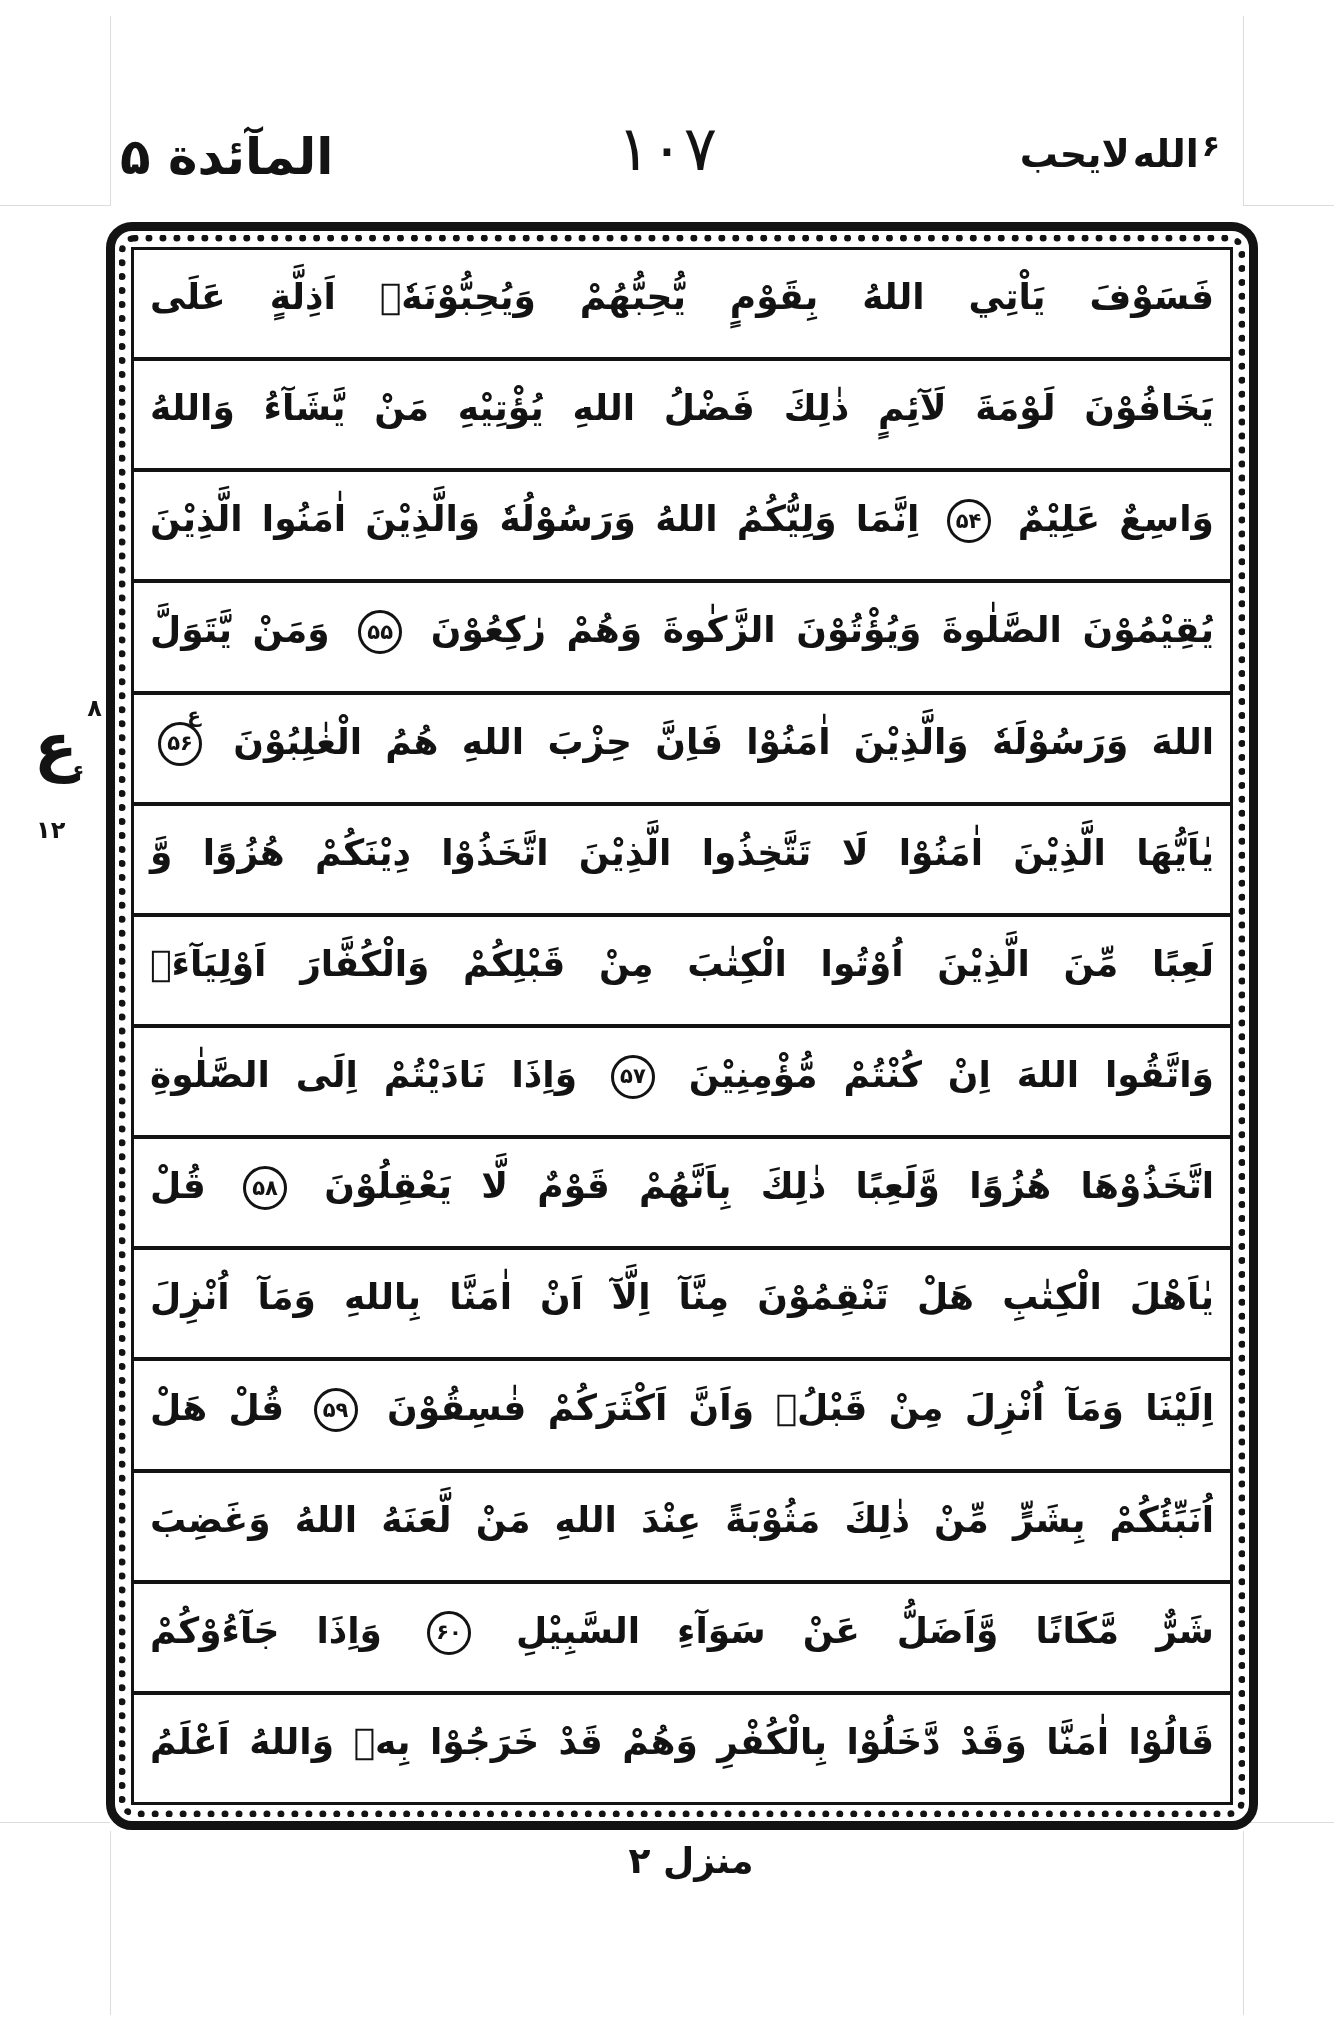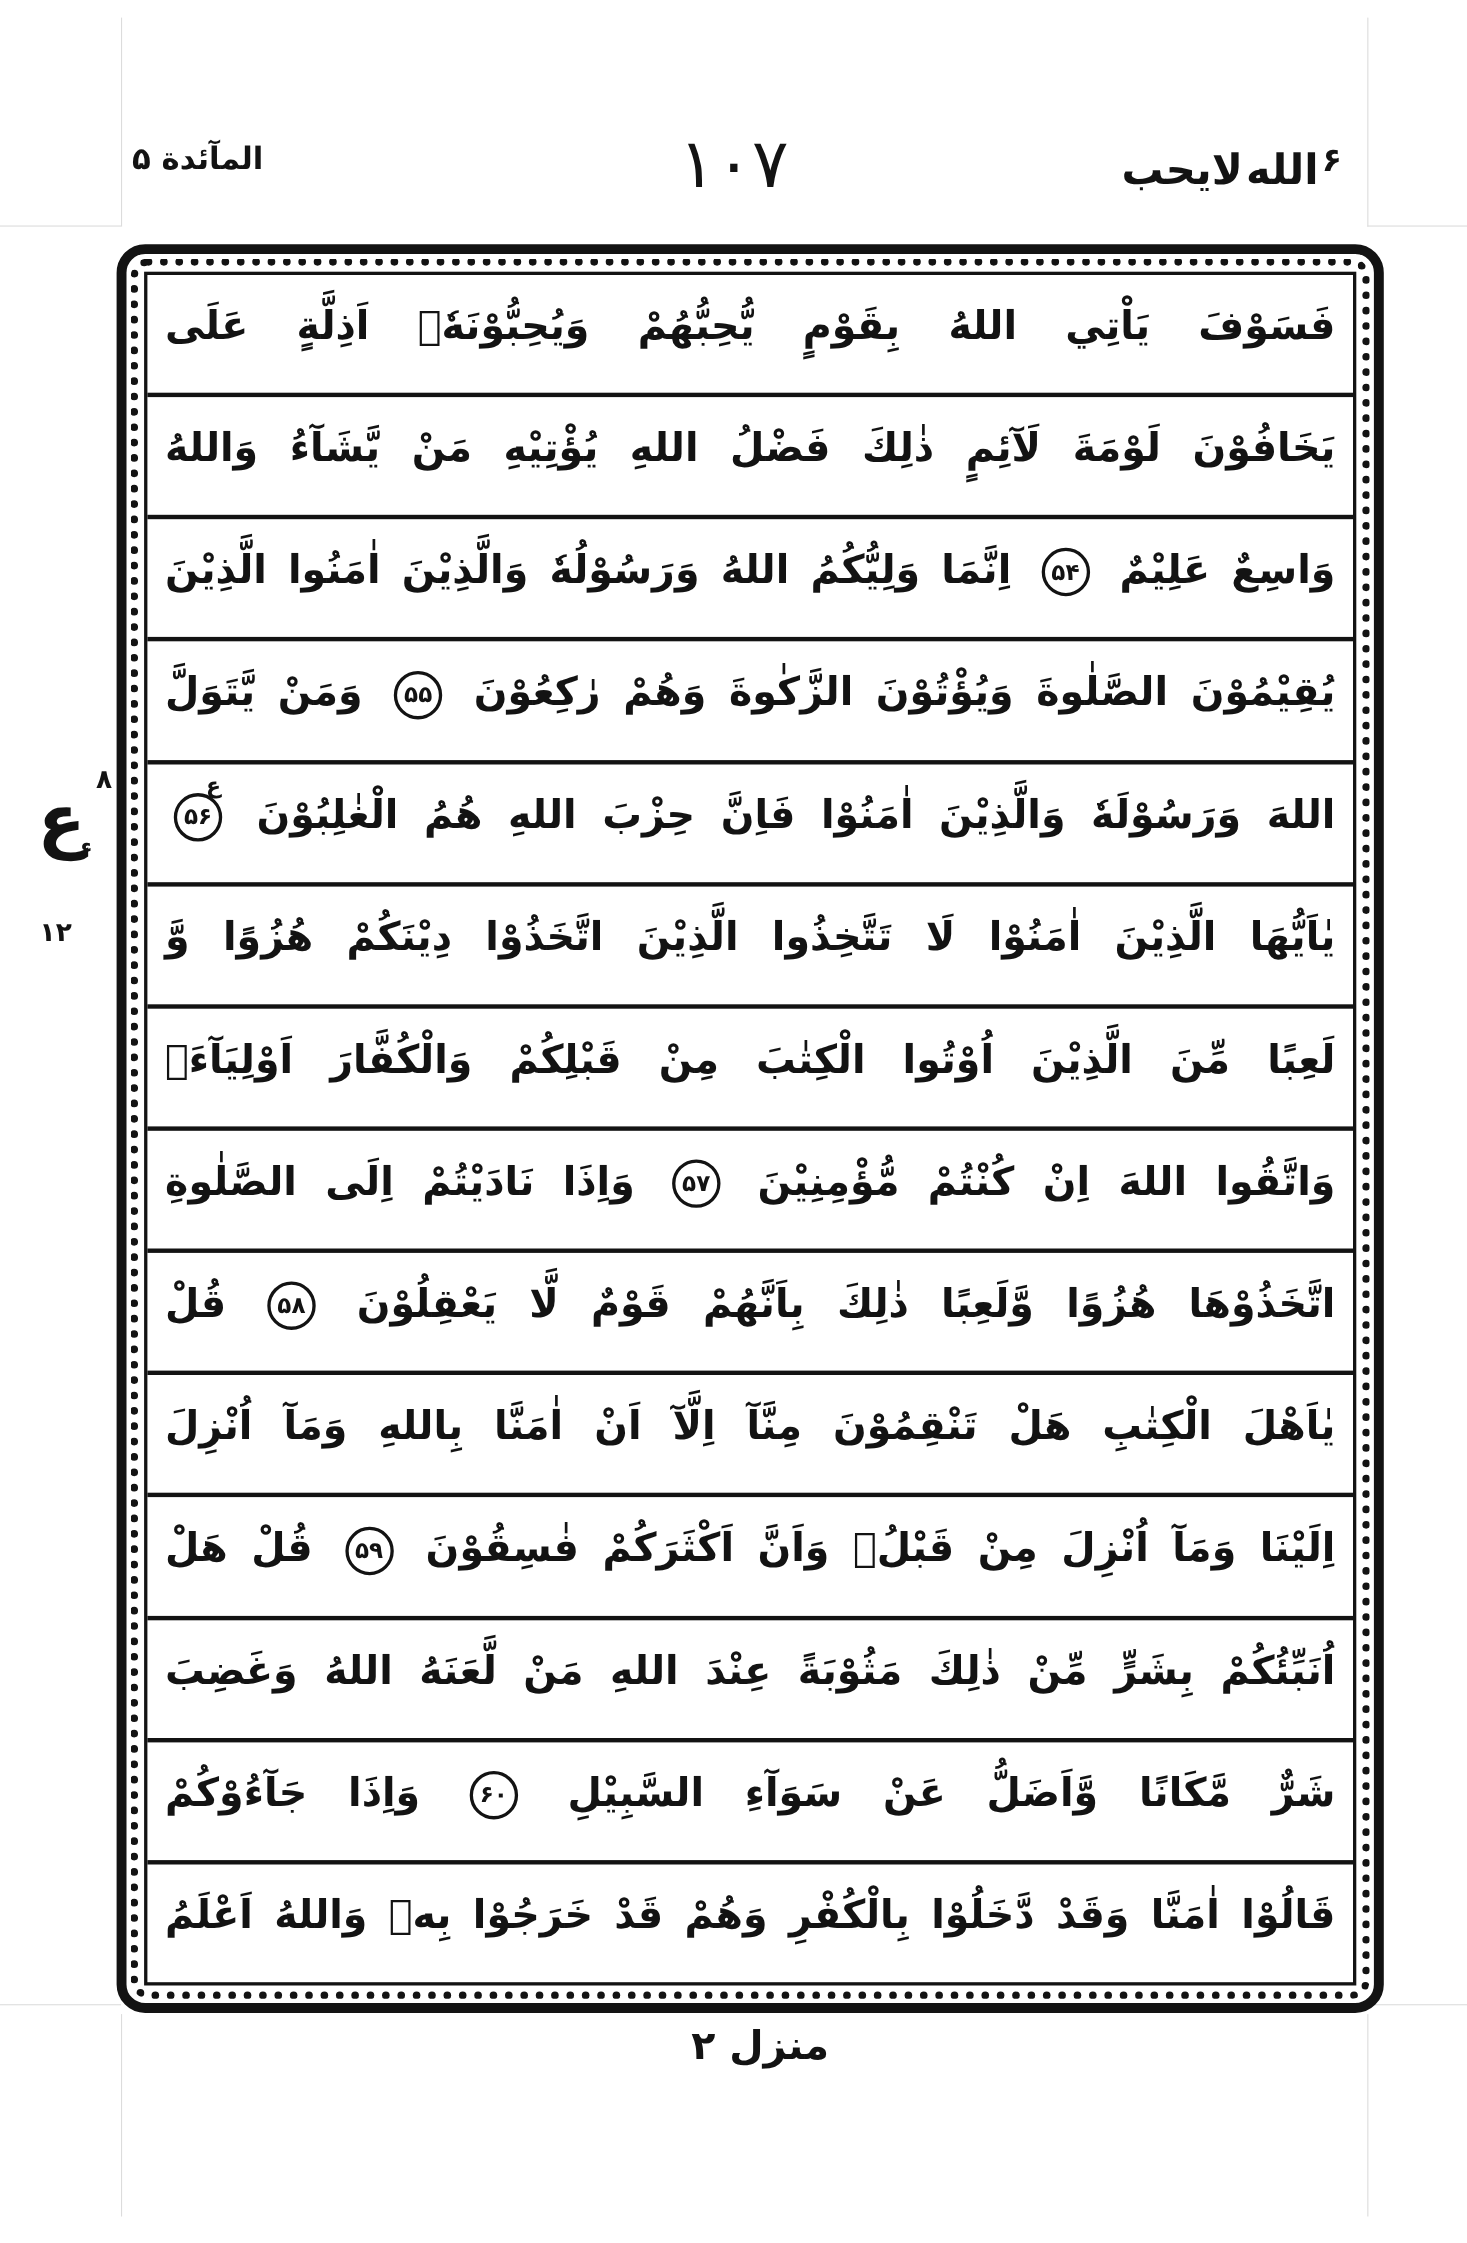--- a/index.html
+++ b/index.html
@@ -11,21 +11,21 @@
     font-family: "DejaVu Sans", sans-serif;
     color: #131313;
   }
 
   
   .guide { position: absolute; background: #dcdcdc; }
 
   
   .hdr-surah {
     position: absolute; left: 120px; top: 128px;
-    font-size: 28px; font-weight: 700; direction: rtl;
+    font-size: 50px; font-weight: 700; direction: rtl;
   }
   .hdr-page-num {
     position: absolute; left: 0; right: 0; top: 112px;
     text-align: center; font-size: 62px; font-weight: 400;
     letter-spacing: 4px; direction: rtl;
   }
   .hdr-juz {
     position: absolute; right: 114px; top: 132px;
     display: flex; direction: ltr; align-items: center; gap: 3px;
     font-size: 38px; font-weight: 700;
@@ -77,21 +77,21 @@
   }
 
   
   .ruku-box {
     position: absolute; left: 26px; top: 694px;
     width: 88px; height: 170px; font-weight: 700; direction: rtl;
   }
   .rk-top    { position: absolute; top: 0;    right: 12px; font-size: 24px; }
   .rk-ain    { position: absolute; top: 20px; left: 8px;  font-size: 64px; line-height: 1; }
   .rk-middle { position: absolute; top: 66px; left: 46px; font-size: 20px; }
-  .rk-bottom { position: absolute; top: 122px; left: 10px; font-size: 24px; margin-top: 17px; }
+  .rk-bottom { position: absolute; top: 122px; left: 10px; font-size: 24px; }
 
   
   .footer-manzil {
     position: absolute; left: 0; right: 0; top: 1840px;
     text-align: center; font-size: 36px; font-weight: 700; direction: rtl; padding-left: 48px;
   }
 </style>
 </head>
 <body>
 

